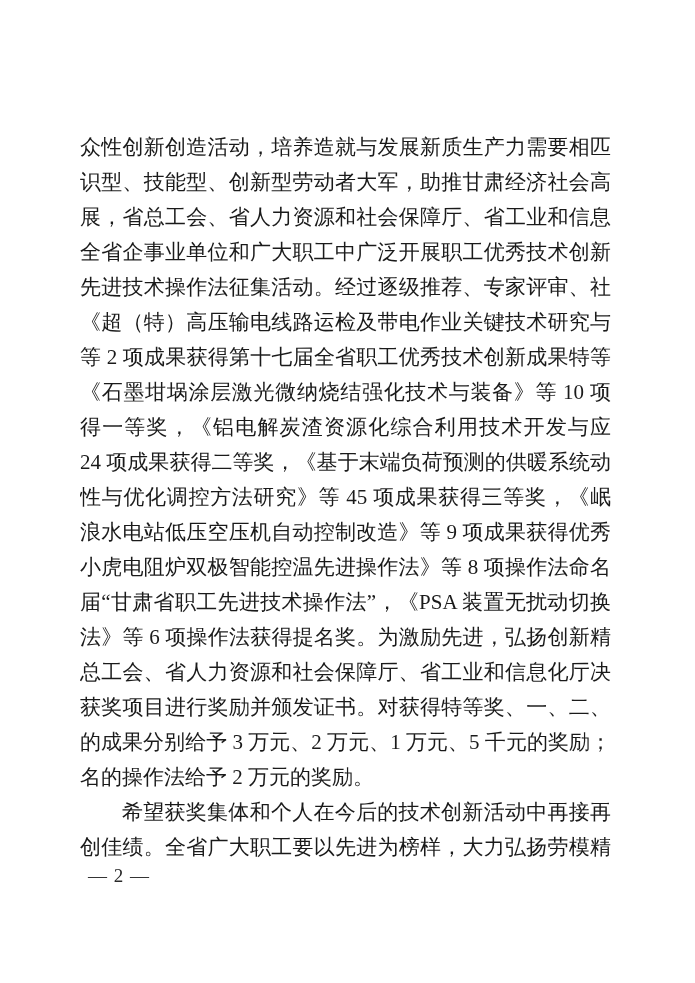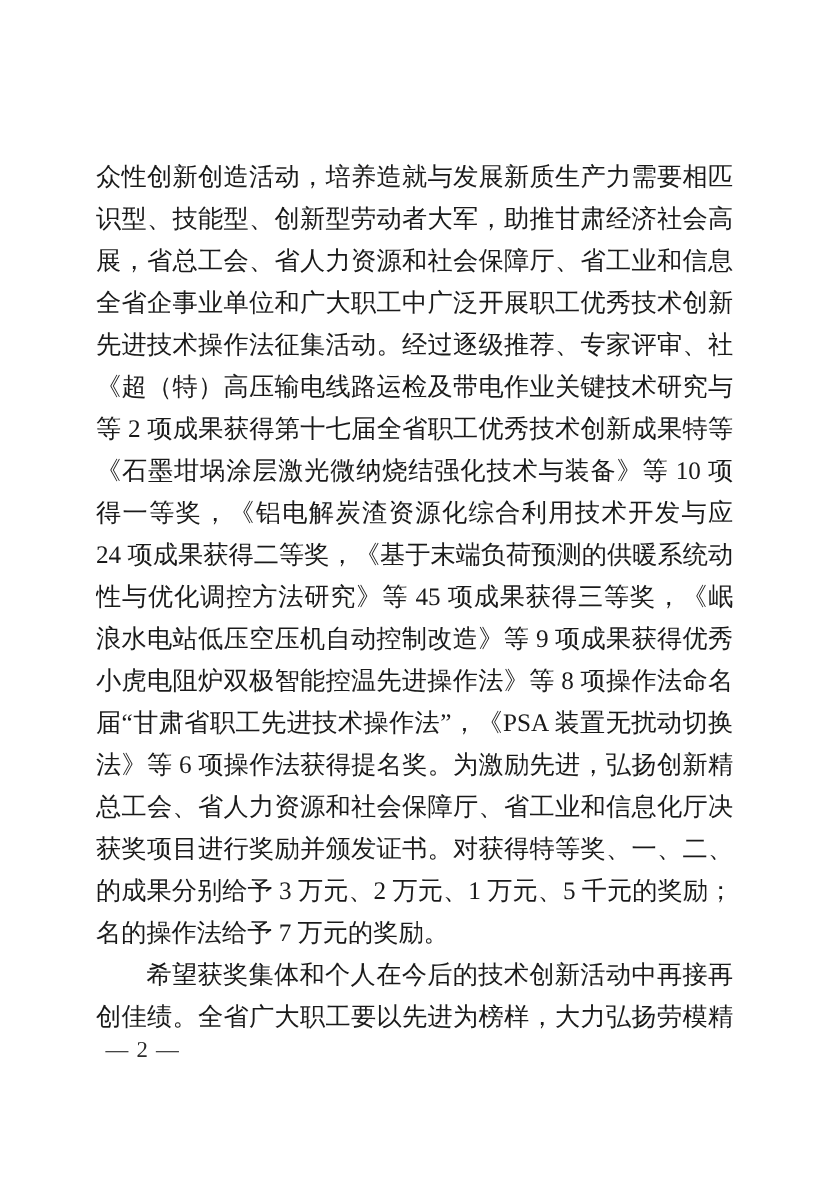--- a/index.html
+++ b/index.html
@@ -71,21 +71,21 @@
       <div class="line">得一等奖，《铝电解炭渣资源化综合利用技术开发与应用》等</div>
       <div class="line">24 项成果获得二等奖，《基于末端负荷预测的供暖系统动态特</div>
       <div class="line">性与优化调控方法研究》等 45 项成果获得三等奖，《岷县刘家</div>
       <div class="line">浪水电站低压空压机自动控制改造》等 9 项成果获得优秀奖;《王</div>
       <div class="line">小虎电阻炉双极智能控温先进操作法》等 8 项操作法命名为第八</div>
       <div class="line">届“甘肃省职工先进技术操作法”，《PSA 装置无扰动切换操作</div>
       <div class="line">法》等 6 项操作法获得提名奖。为激励先进，弘扬创新精神，省</div>
       <div class="line">总工会、省人力资源和社会保障厅、省工业和信息化厅决定，对</div>
       <div class="line">获奖项目进行奖励并颁发证书。对获得特等奖、一、二、三等奖</div>
       <div class="line">的成果分别给予 3 万元、2 万元、1 万元、5 千元的奖励； 对命</div>
-      <div class="line line--end">名的操作法给予 7 万元的奖励。</div>
+      <div class="line line--end">名的操作法给予 2 万元的奖励。</div>
     </div>
 
     <div class="paragraph">
       <div class="line line--indent">希望获奖集体和个人在今后的技术创新活动中再接再厉、再</div>
       <div class="line">创佳绩。全省广大职工要以先进为榜样，大力弘扬劳模精神、劳</div>
     </div>
 
   </div>
 
   <div class="page-footer">— 2 —</div>

